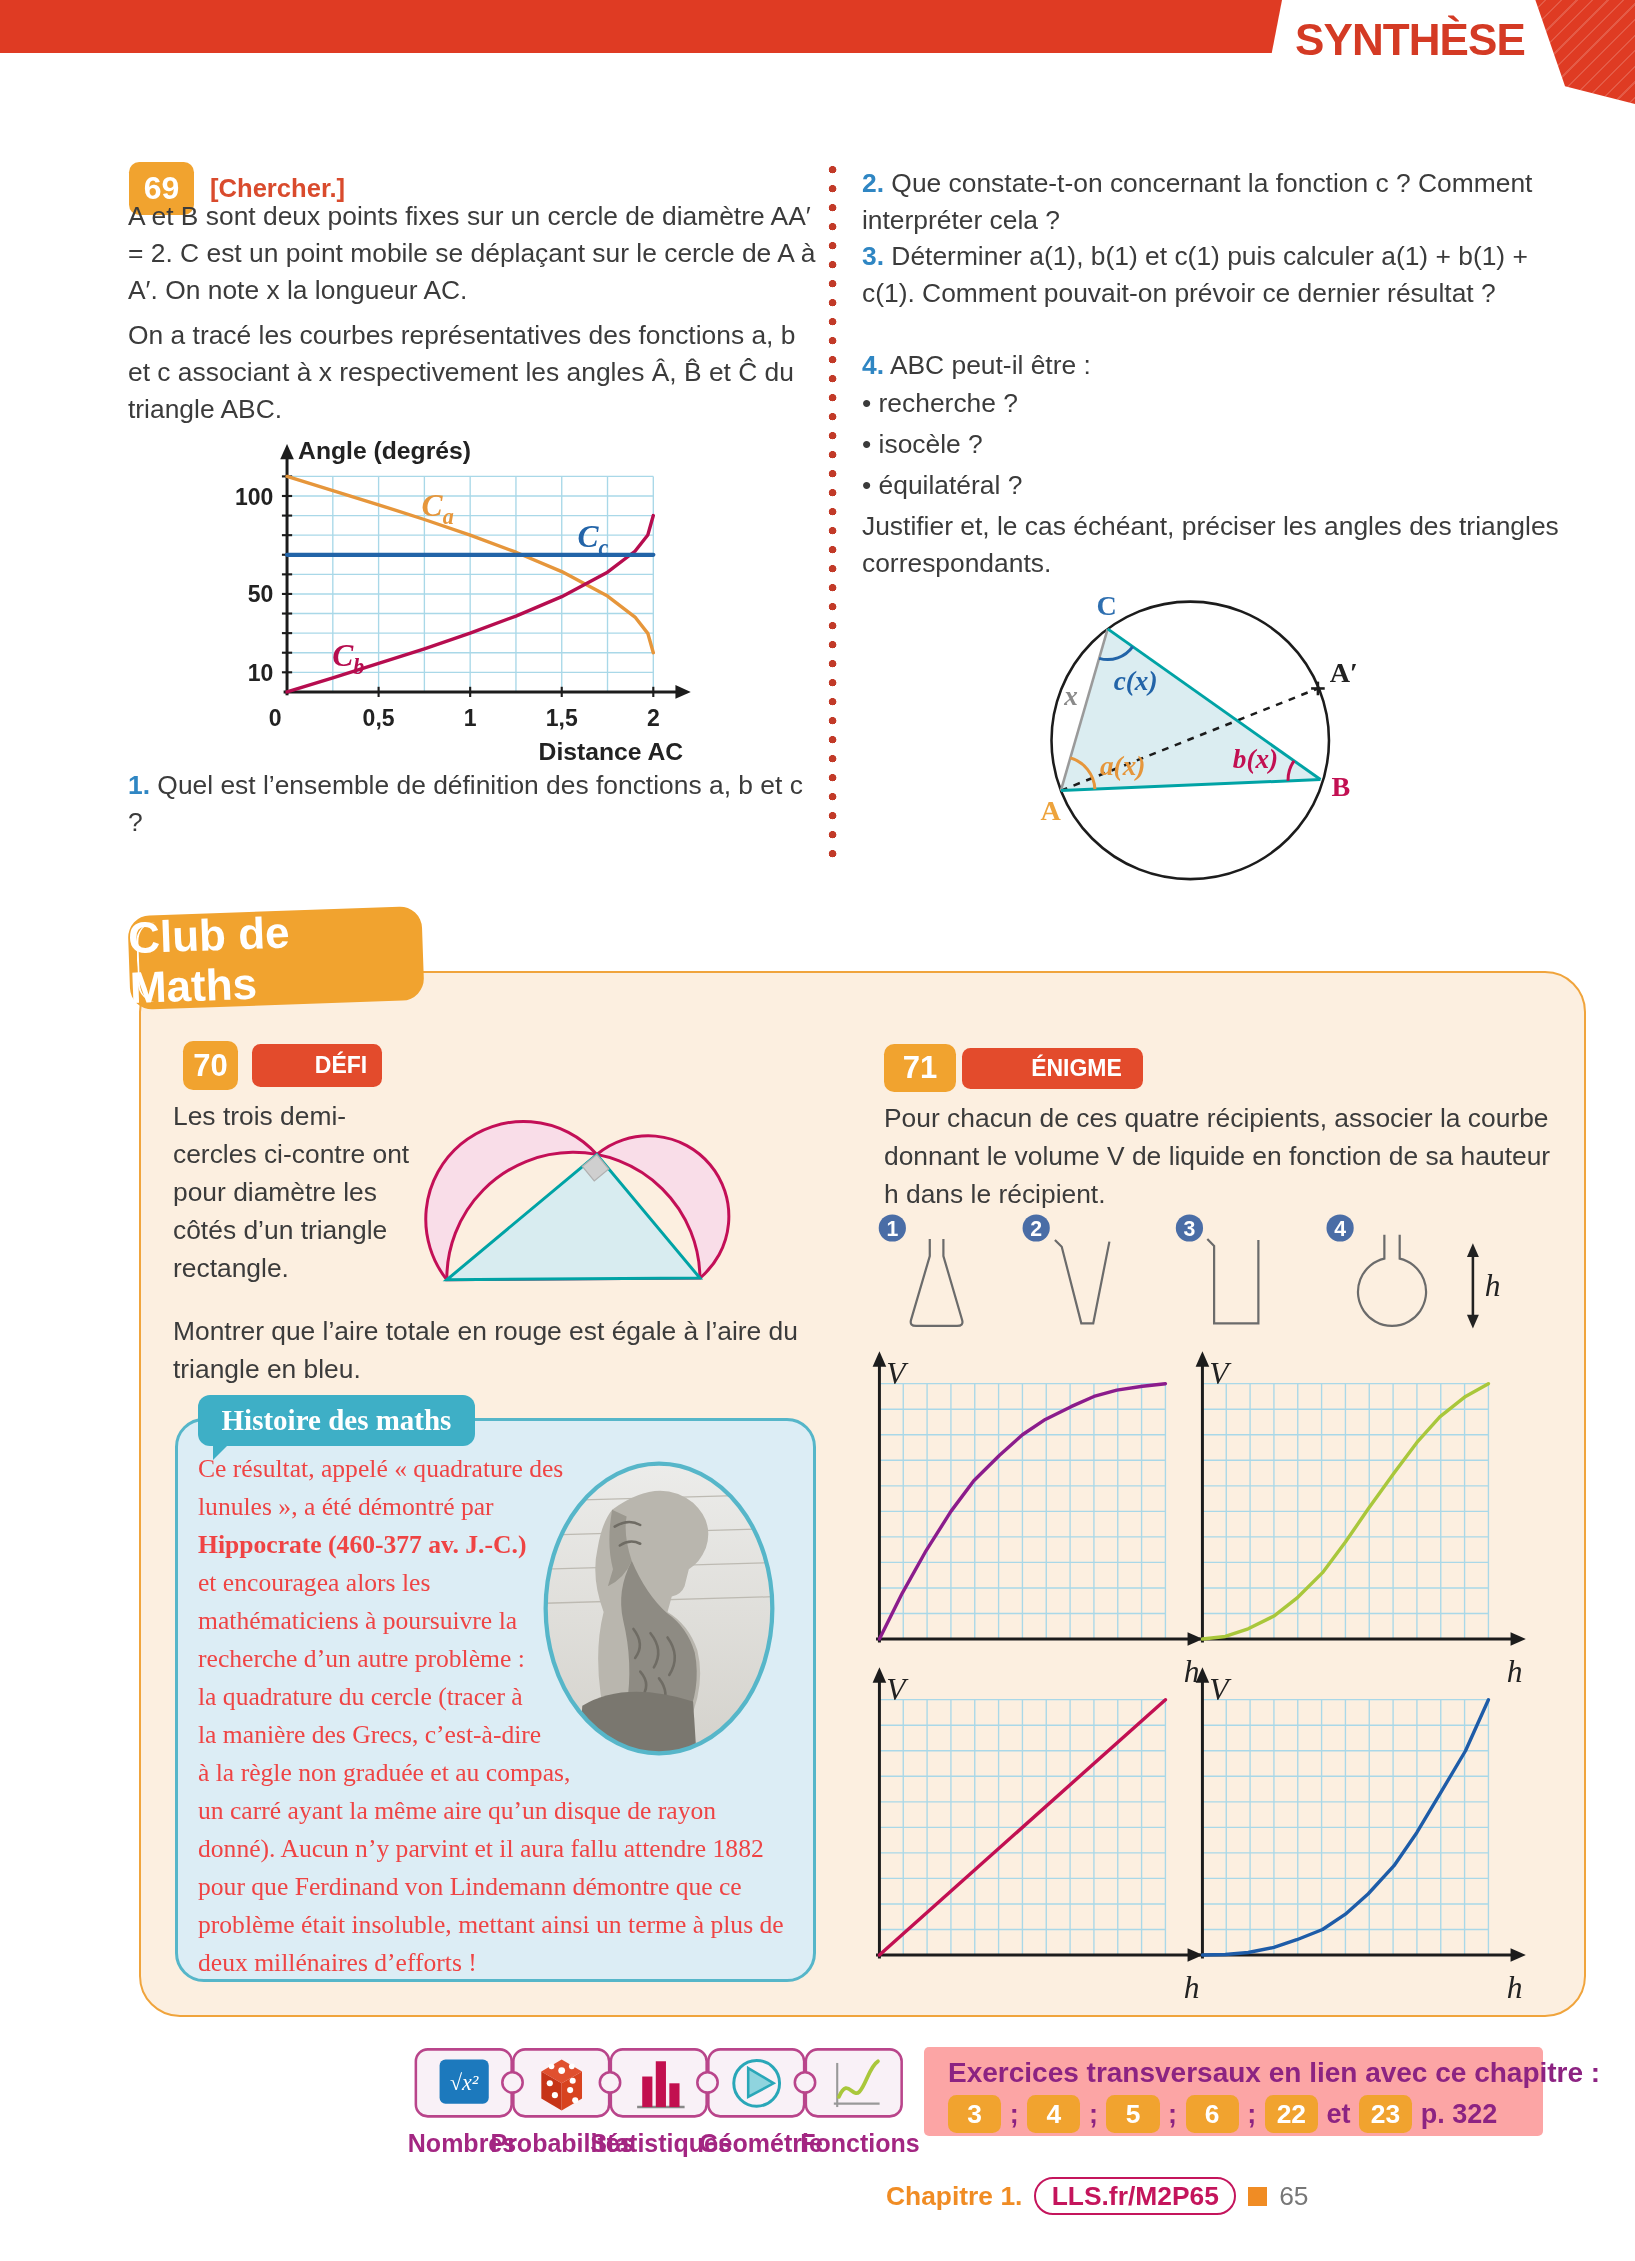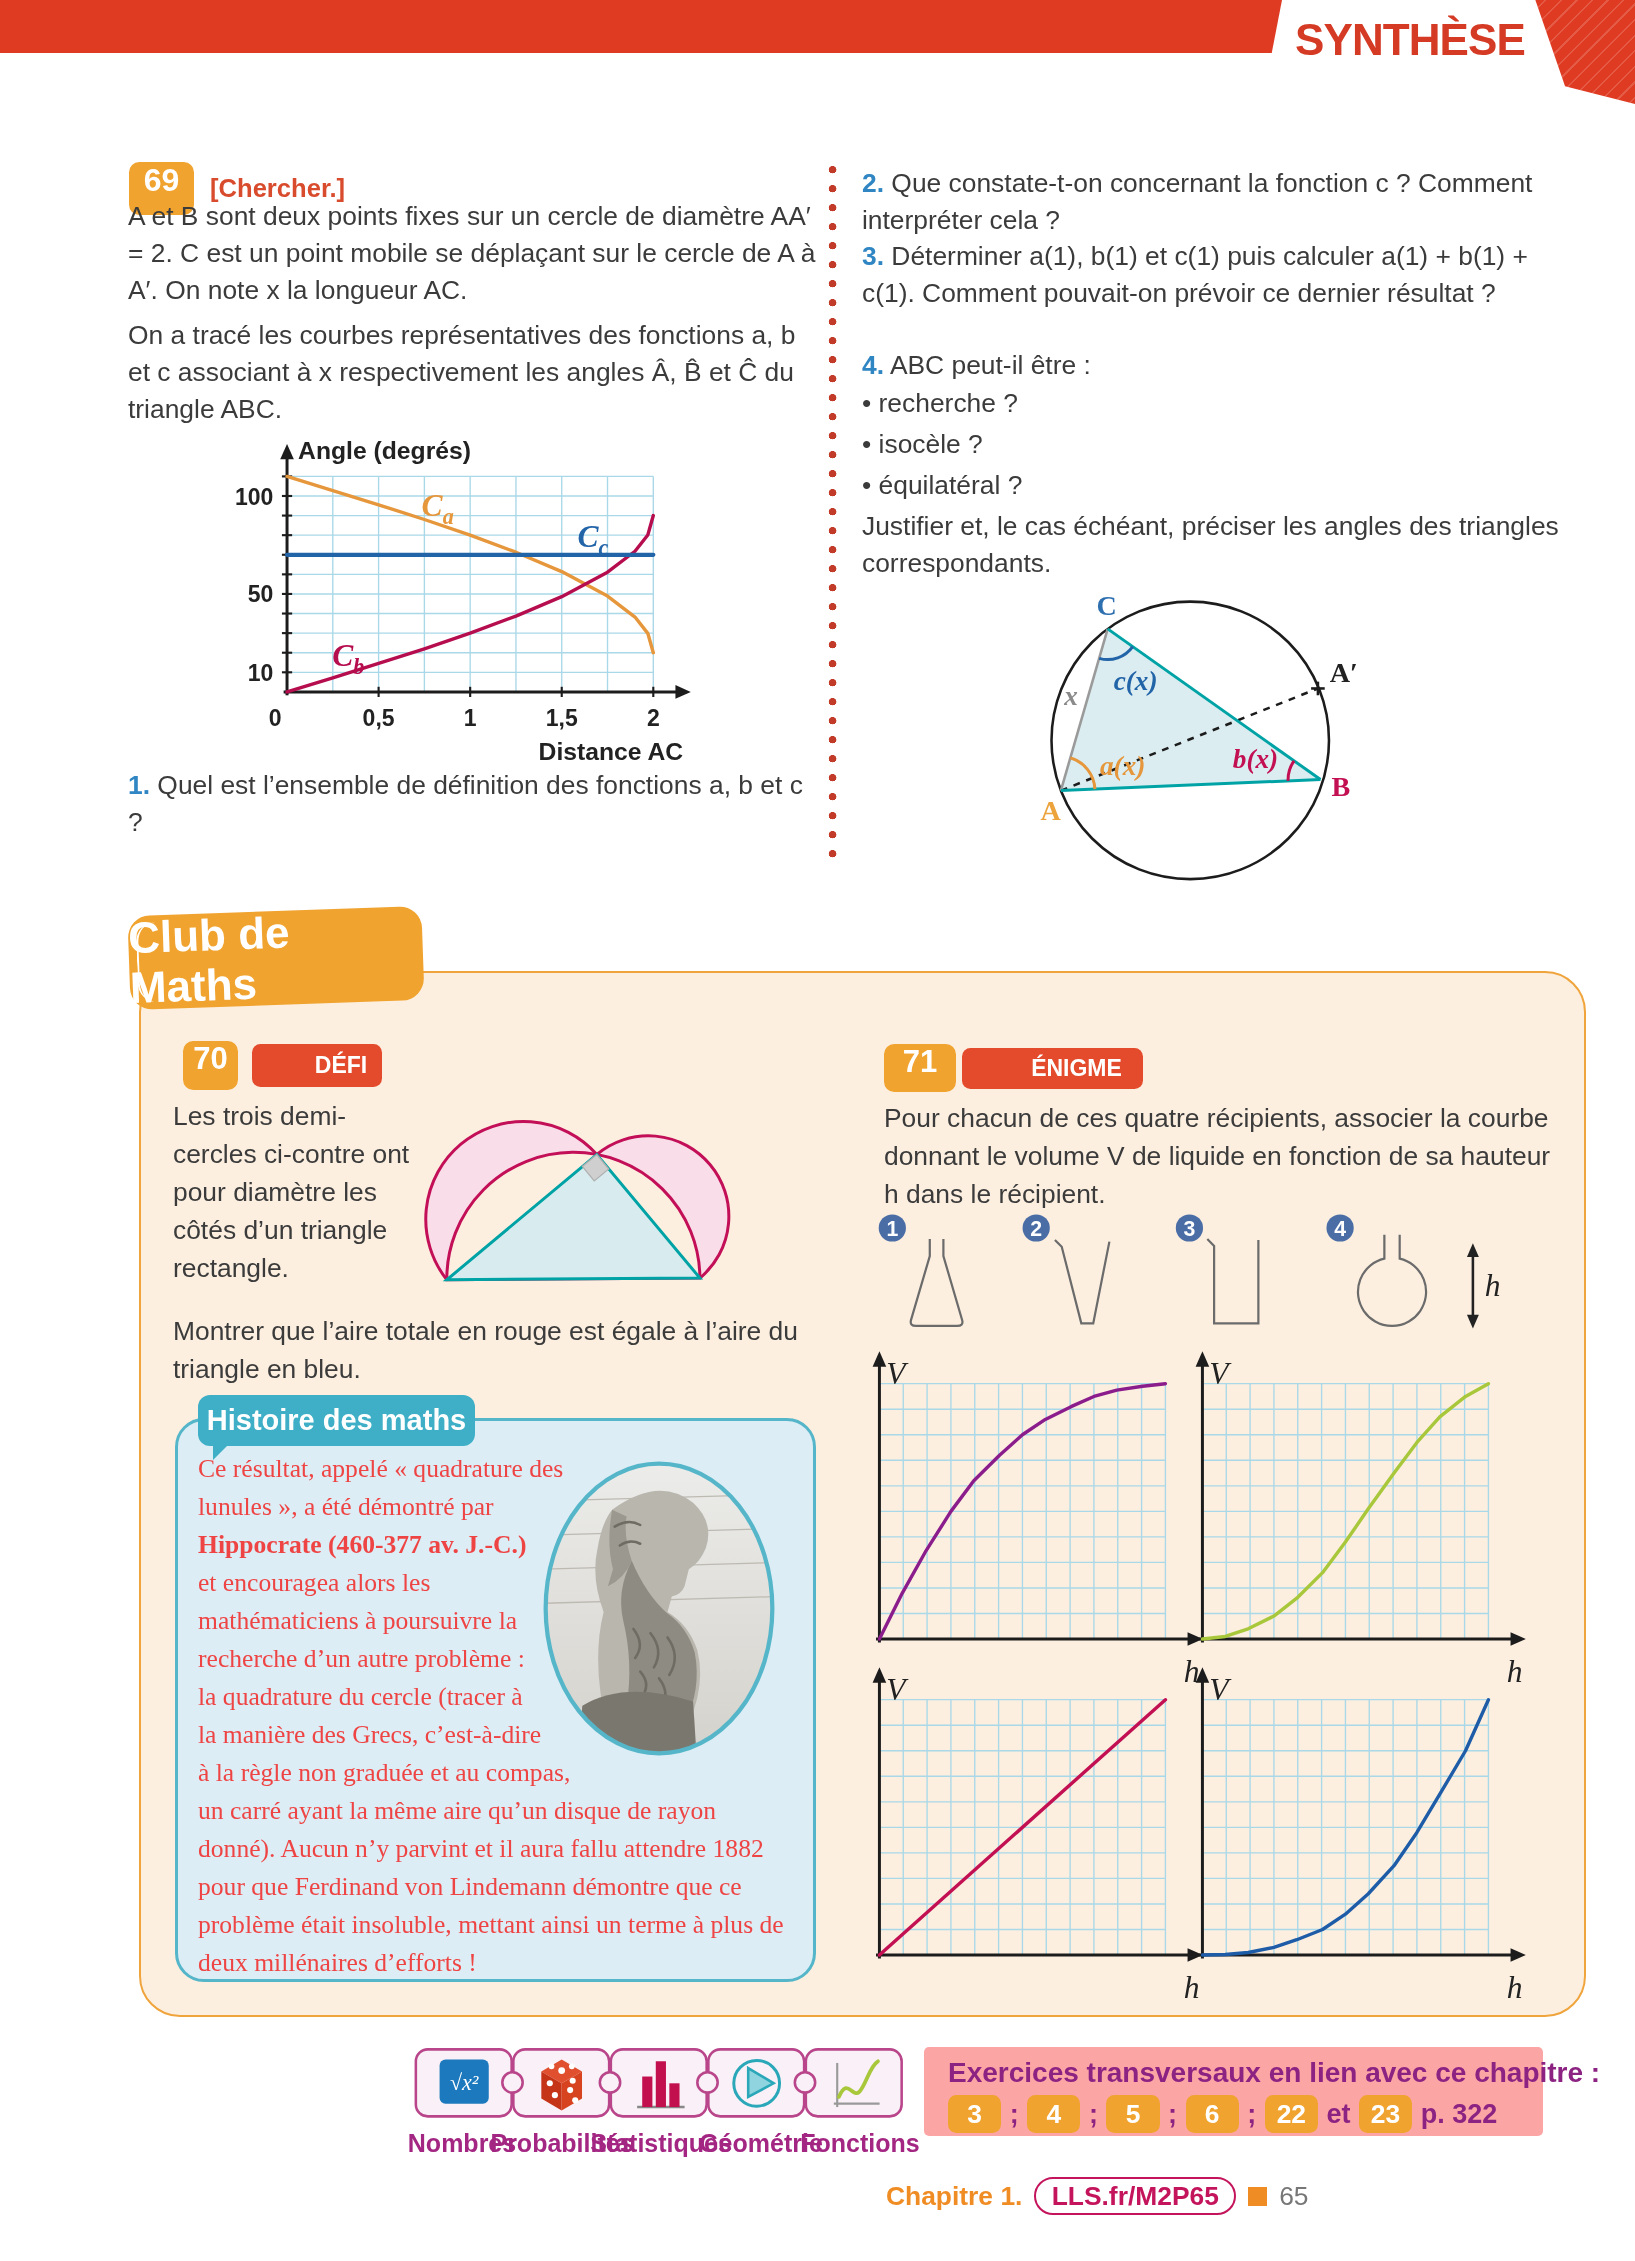--- a/index.html
+++ b/index.html
@@ -12,21 +12,21 @@
             clip-path:polygon(0 0,100% 0,99.2% 100%,0 100%);}
   .page-title{position:absolute;left:1295px;top:15.3px;width:221px;text-align:right;
               font-size:44px;font-weight:bold;letter-spacing:-0.9px;color:#d43a24;}
   .corner-shape{position:absolute;left:1529px;top:0;width:106px;height:104px;background:#df3b23;
                 background-image:repeating-linear-gradient(135deg,rgba(255,255,255,.16) 0 1.7px,rgba(255,255,255,0) 1.7px 11px);
                 clip-path:polygon(6% 0,100% 0,100% 100%,34% 83%);}
 
   
   .body-text{font-size:26.4px;line-height:37px;color:#3b3b3b;}
   .qnum{color:#2f86c3;font-weight:bold;}
-  .badge-num{position:absolute;display:flex;justify-content:center;
+  .badge-num{position:absolute;display:flex;align-items:center;justify-content:center;
              background:#f1a32f;color:#fff;font-weight:bold;border-radius:10.2px;}
   .badge-tag{position:absolute;display:flex;align-items:center;justify-content:center;
              background:#e34b2c;color:#fff;font-weight:bold;border-radius:8.5px;padding-left:48px;}
   .chercher{position:absolute;color:#d94b2d;font-weight:bold;font-size:25.6px;}
 
   .dotted-sep{position:absolute;left:828px;top:162px;width:8.5px;height:698px;
       background-image:radial-gradient(circle at 4.3px 7.7px,#c23a28 3.4px,rgba(0,0,0,0) 3.9px);
       background-size:8.5px 19px;background-repeat:repeat-y;}
 
   
@@ -52,21 +52,21 @@
   .club-badge{position:absolute;left:129px;top:911px;width:294px;height:94px;background:#f1a32f;
               border-radius:22px;transform:rotate(-2deg);display:flex;align-items:center;justify-content:center;}
   .club-badge:before{content:"";position:absolute;left:7.7px;top:6.8px;bottom:6.8px;width:20.4px;
               border-left:2.6px solid #fff;border-radius:19px 0 0 19px;}
   .club-badge span{color:#fff;font-size:44px;font-weight:bold;}
 
   
   .hist-box{position:absolute;left:175px;top:1418px;width:635px;height:558px;background:#dcedf5;
             border:3px solid #56b6c9;border-radius:29px;}
   .hist-badge{position:absolute;left:198px;top:1395px;width:277px;height:51px;background:#3eafc6;
-              border-radius:12px;display:flex;align-items:center;justify-content:center;z-index:3;}
+              border-radius:12px;display:flex;align-items:center;justify-content:center;z-index:3;font-family:Liberation Serif, serif;}
   .hist-badge span{color:#fff;font-size:29px;font-weight:bold;}
   .hist-badge:after{content:"";position:absolute;left:15.3px;bottom:-13.6px;border:7.7px solid transparent;
               border-top-color:#3eafc6;border-left-color:#3eafc6;}
   .hist-text{position:absolute;left:198px;top:1450px;width:589px;font-family:"Liberation Serif",serif;
              font-size:25.6px;line-height:38px;color:#ef4444;}
   .hist-float{float:right;width:256px;height:317px;margin:0 0 6.8px 15.3px;shape-outside:ellipse(128px 158px at 50% 50%);}
 
   
   .puzzle-label{position:absolute;top:2129px;transform:translateX(-50%);color:#a32682;font-weight:bold;font-size:25px;}
   .transversal{position:absolute;left:924px;top:2047px;width:619px;height:89px;background:#fca5a5;

